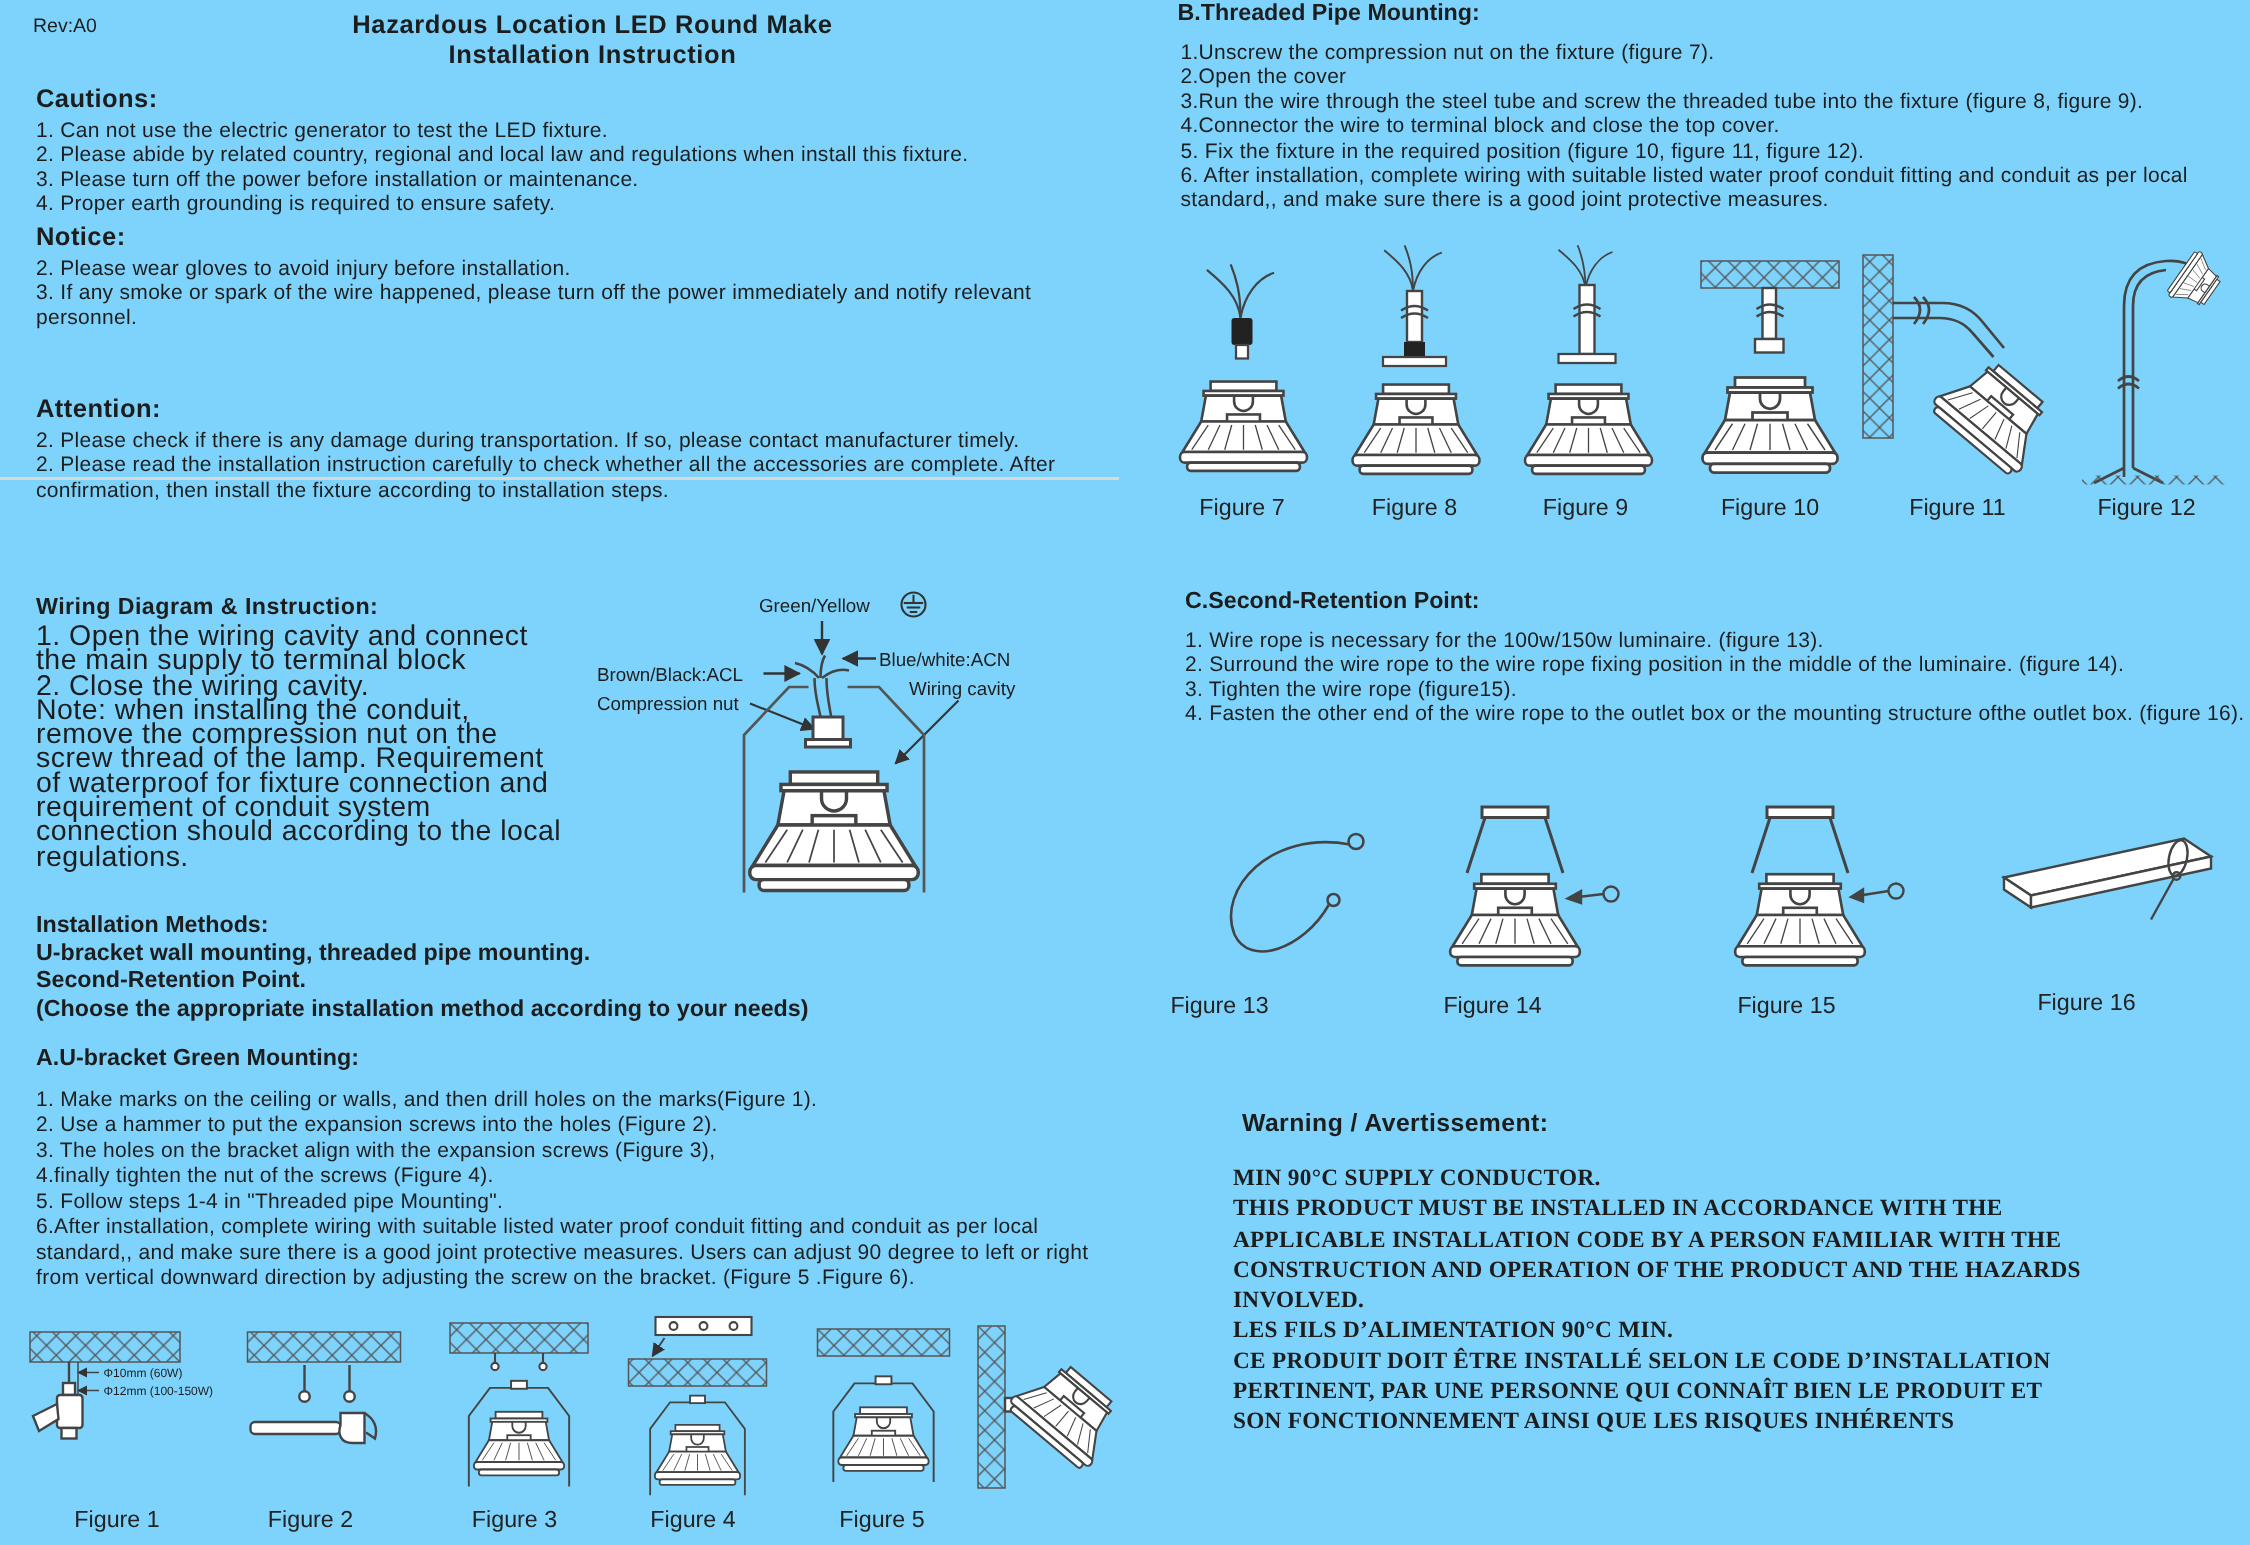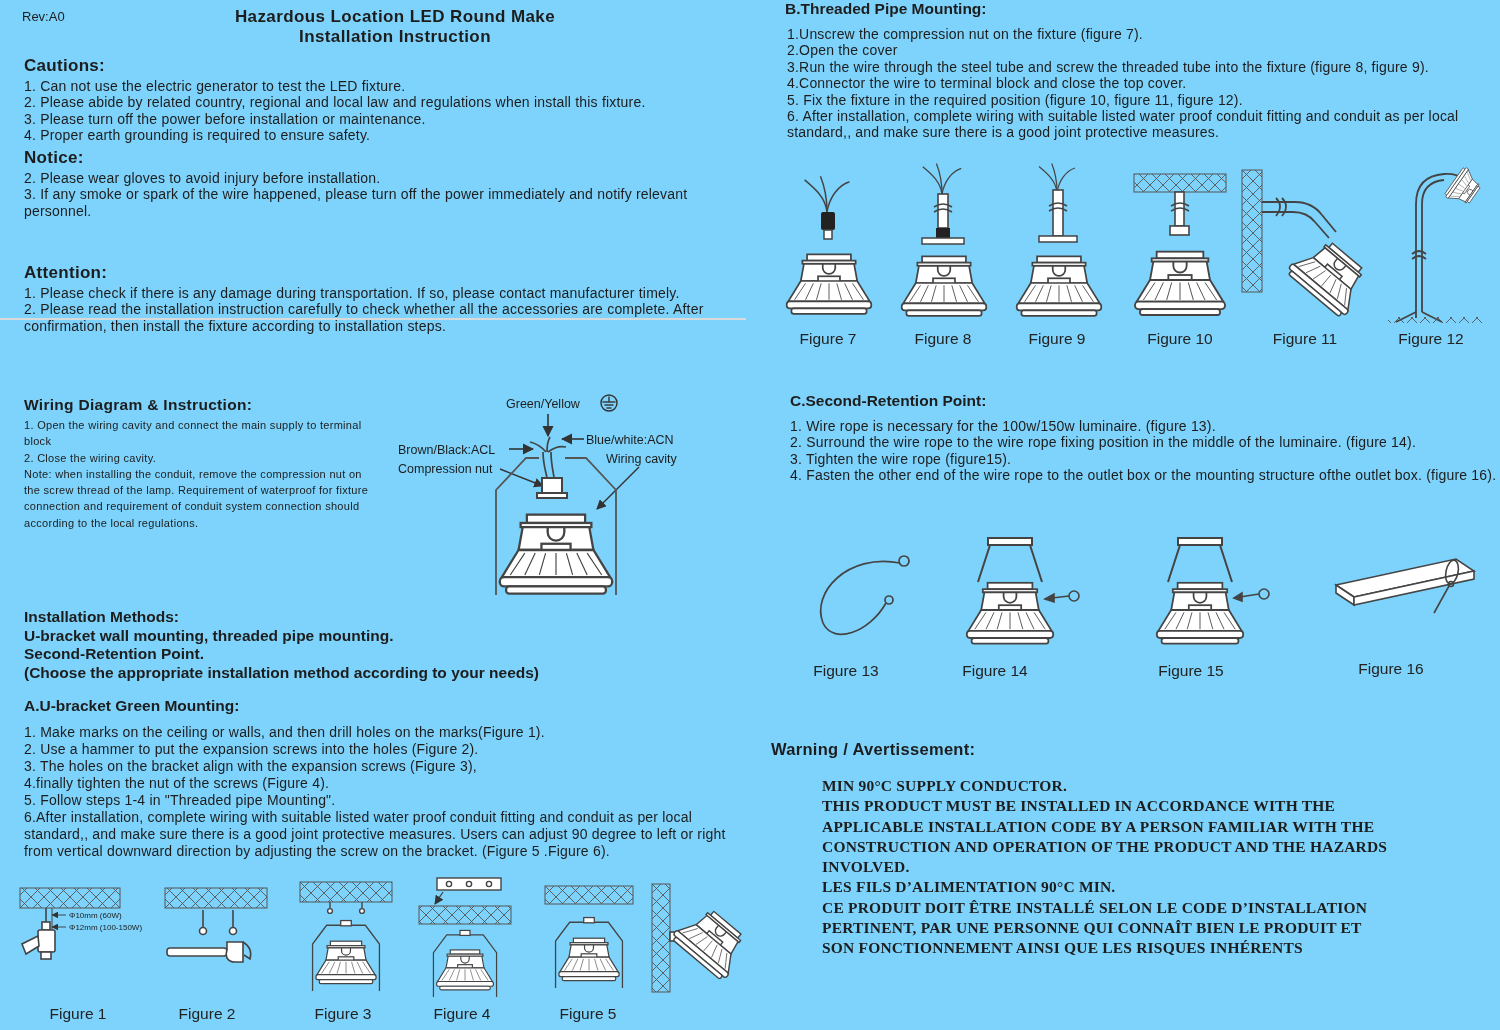--- a/index.html
+++ b/index.html
@@ -82,29 +82,29 @@
   </div>
 
   <div class="abs body-text" style="left:24px;top:150px;width:706px;">
     <div class="sec-h">Notice:</div>
     <div class="item">2. Please wear gloves to avoid injury before installation.</div>
     <div class="item">3. If any smoke or spark of the wire happened, please turn off the power immediately and notify relevant personnel.</div>
   </div>
 
   <div class="abs body-text" style="left:24px;top:265px;width:716px;">
     <div class="sec-h">Attention:</div>
-    <div class="item">1. Please check if there is any damage during transportation. If so, please contact manufacturer timely.</div>
+    <div class="item">2. Please check if there is any damage during transportation. If so, please contact manufacturer timely.</div>
     <div class="item">2. Please read the installation instruction carefully to check whether all the accessories are complete. After confirmation, then install the fixture according to installation steps.</div>
   </div>
 
   <div class="abs fold-line" style="left:0;top:318px;width:746px;"></div>
 
   <div class="abs" style="left:24px;top:396px;width:352px;">
     <div class="sec-h" style="font-size:15.5px;">Wiring Diagram &amp; Instruction:</div>
-    <div style="font-size:11px;line-height:16.3px;letter-spacing:.3px;">
+    <div style="font-size:19px;line-height:16.3px;letter-spacing:.3px;">
       <div class="item">1. Open the wiring cavity and  connect the main supply to terminal block</div>
       <div class="item">2. Close the wiring cavity.</div>
       <div class="item">Note: when installing the conduit, remove the compression nut on the screw thread of the lamp. Requirement of waterproof for  fixture connection and requirement of conduit system connection should according to the local regulations.</div>
     </div>
   </div>
 
   <svg class="abs" style="left:396px;top:392px;" width="306" height="212" viewBox="0 0 306 212">
 
     <text x="110" y="16" font-size="12.5">Green/Yellow</text>
     <g fill="none" stroke="#333" stroke-width="1.4">
@@ -371,26 +371,26 @@
       <polygon points="6,40 6,48 24,60 24,52"></polygon>
       <polygon points="24,52 144,26 144,34 24,60"></polygon>
     </g>
     <g fill="none" stroke="#444" stroke-width="1.6">
       <ellipse cx="122" cy="27" rx="6" ry="12" transform="rotate(12 122 27)"></ellipse>
       <circle cx="121" cy="39" r="2.5"></circle>
       <line x1="119" y1="41" x2="104" y2="68"></line>
     </g>
   </svg>
 
-  <div class="abs cap" style="left:801px;top:662px;width:90px;">Figure 13</div>
+  <div class="abs cap" style="left:768px;top:662px;width:90px;">Figure 13</div>
   <div class="abs cap" style="left:950px;top:662px;width:90px;">Figure 14</div>
   <div class="abs cap" style="left:1146px;top:662px;width:90px;">Figure 15</div>
   <div class="abs cap" style="left:1346px;top:660px;width:90px;">Figure 16</div>
 
-  <div class="abs" style="left:771px;top:740px;">
+  <div class="abs" style="left:828px;top:740px;">
     <span class="b" style="font-size:16.5px;letter-spacing:.3px;">Warning / Avertissement:</span>
   </div>
   <div class="abs" style="left:822px;top:776px;width:700px;font-family:Liberation Serif, serif;">
     <div class="warn-line">MIN 90°C SUPPLY CONDUCTOR.</div>
     <div class="warn-line">THIS PRODUCT MUST BE INSTALLED IN ACCORDANCE WITH THE</div>
     <div class="warn-line">APPLICABLE INSTALLATION CODE BY A PERSON FAMILIAR WITH THE</div>
     <div class="warn-line">CONSTRUCTION AND OPERATION OF THE PRODUCT AND THE HAZARDS</div>
     <div class="warn-line">INVOLVED.</div>
     <div class="warn-line">LES FILS D’ALIMENTATION 90°C MIN.</div>
     <div class="warn-line">CE PRODUIT DOIT ÊTRE INSTALLÉ SELON LE CODE D’INSTALLATION</div>

